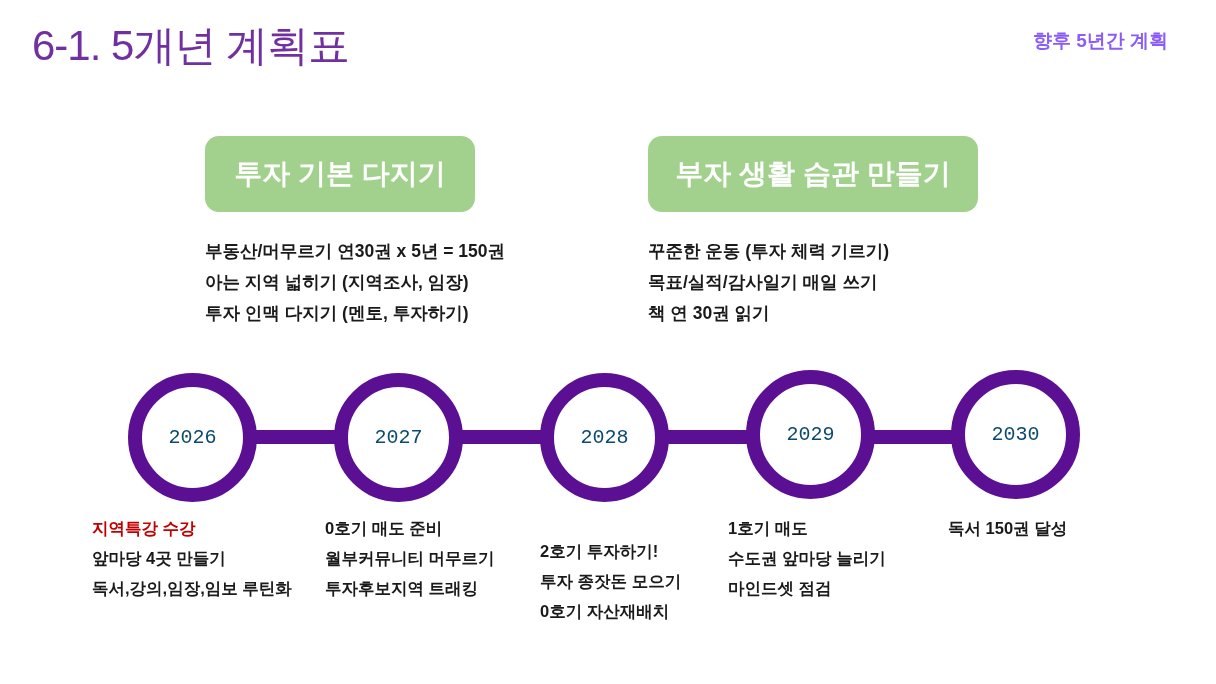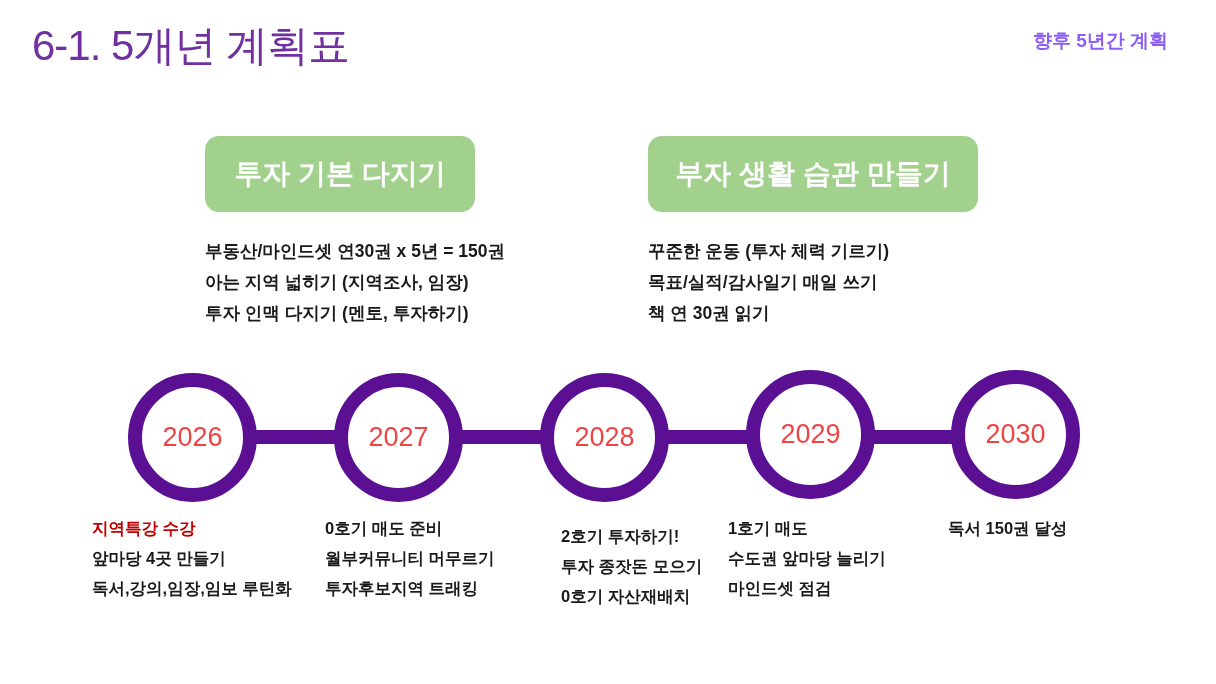--- a/index.html
+++ b/index.html
@@ -90,57 +90,57 @@
     height: 129px;
     border-radius: 50%;
     border: 14px solid #5B1094;
     background: #ffffff;
     box-sizing: border-box;
     display: flex;
     align-items: center;
     justify-content: center;
   }
   .tl-year {
-    font-size: 27px;
-    color: #ef4444;
-    font-family: Liberation Sans, sans-serif;
+    font-size: 20px;
+    color: #0c4a6e;
+    font-family: Liberation Mono, monospace;
     letter-spacing: 0px;
   }
 
   
   .year-details {
     position: absolute;
     font-size: 16.5px;
     font-weight: bold;
     color: #1a1a1a;
     line-height: 30px;
     white-space: nowrap;
   }
   .year-details .hl {
     color: #C00000;
   }
   #details-2026 { left: 92px;  top: 513px; }
   #details-2027 { left: 325px; top: 513px; }
-  #details-2028 { left: 540px; top: 521px; margin-left: 21px; }
+  #details-2028 { left: 540px; top: 536px; }
   #details-2029 { left: 728px; top: 513px; }
   #details-2030 { left: 948px; top: 513px; }
 </style>
 </head>
 <body>
 
 <div id="slide">
 
   <div id="slide-title">6-1. 5개년 계획표</div>
   <div id="header-note">향후 5년간 계획</div>
 
   <div class="theme-box" id="theme-box-1">
     <span class="theme-box-label">투자 기본 다지기</span>
   </div>
   <div class="theme-bullets" id="theme-bullets-1">
-    <div>부동산/마인드셋 연30권 x 5년 = 150권</div>
+    <div>부동산/머무르기 연30권 x 5년 = 150권</div>
     <div>아는 지역 넓히기 (지역조사, 임장)</div>
     <div>투자 인맥 다지기 (멘토, 투자하기)</div>
   </div>
 
   <div class="theme-box" id="theme-box-2">
     <span class="theme-box-label">부자 생활 습관 만들기</span>
   </div>
   <div class="theme-bullets" id="theme-bullets-2">
     <div>꾸준한 운동 (투자 체력 기르기)</div>
     <div>목표/실적/감사일기 매일 쓰기</div>

